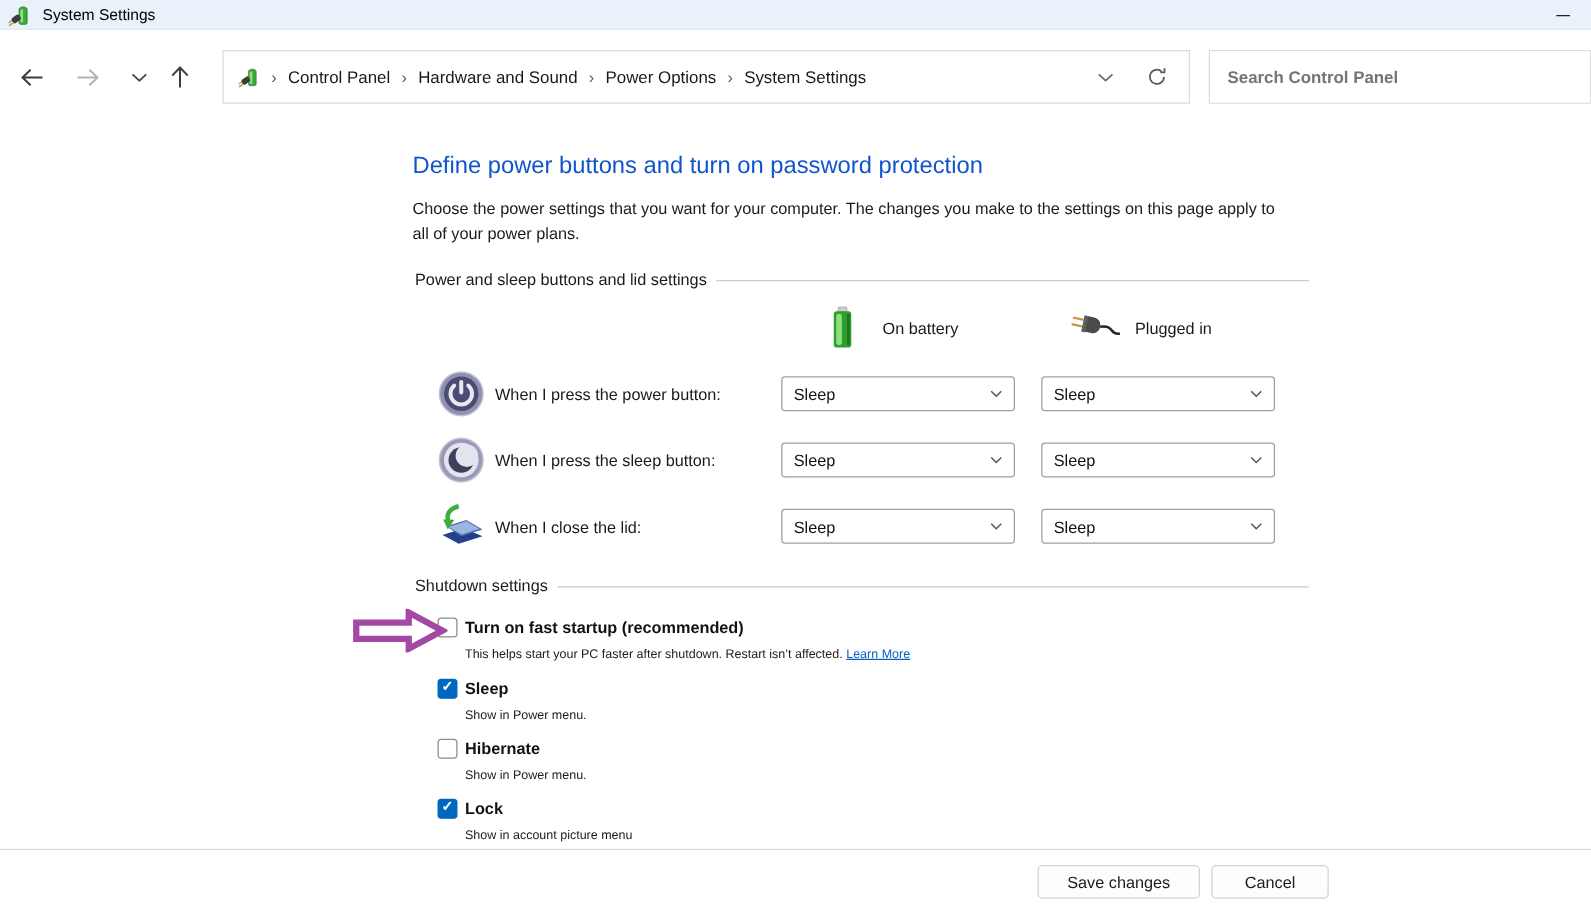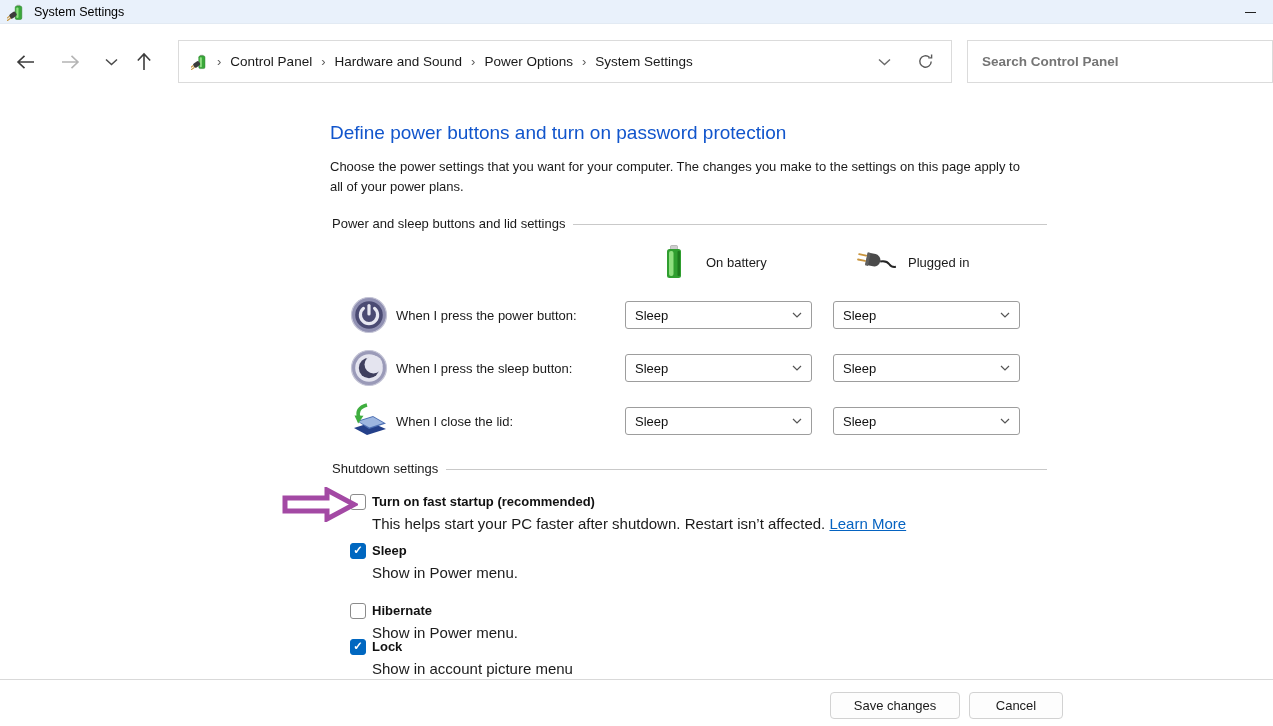--- a/index.html
+++ b/index.html
@@ -68,22 +68,22 @@
   .sr-0 { top:301px; } .sr-1 { top:354px; } .sr-2 { top:407px; }
 
   
   .check-item { position:absolute; left:350px; display:flex; align-items:flex-start; }
   .checkbox { width:16px; height:16px; border:1px solid #8b8b8b; border-radius:3px;
     background:#fff; flex:0 0 auto; display:flex; align-items:center; justify-content:center; }
   .checkbox.checked { background:#0067c0; border-color:#0067c0; }
   .checkbox.checked::after { content:"✓"; color:#fff; font-size:11.5px; font-weight:bold; line-height:1; }
   .ci-text { margin-left:6px; }
   .ci-label { font-size:13px; font-weight:bold; color:#111; line-height:16px; }
-  .ci-desc { margin-top:6px; font-size:15px; color:#1b1b1b; line-height:16px;text-align:center; }
-  .ci-0 { top:494px; } .ci-1 { top:543px; } .ci-2 { top:591px;margin-top:12px; } .ci-3 { top:639px; }
+  .ci-desc { margin-top:6px; font-size:10px; color:#1b1b1b; line-height:16px;text-align:center; }
+  .ci-0 { top:494px; } .ci-1 { top:543px; } .ci-2 { top:591px; } .ci-3 { top:639px; }
   .link { color:#0563c1; text-decoration:underline; cursor:pointer; }
 
   .annot-arrow { position:absolute; left:282px; top:487px; z-index:5; }
 
   
   .footer { position:absolute; left:0; top:679px; width:1273px; height:31px;
     background:#fff; border-top:1px solid #d9d9d9; z-index:10; }
   .btn { position:absolute; top:12px; height:27px; background:#fdfdfd;
     border:1px solid #d2d2d2; border-radius:4px; font-size:13px; color:#1a1a1a;
     display:flex; align-items:center; justify-content:center; font-family:inherit; cursor:default; }

